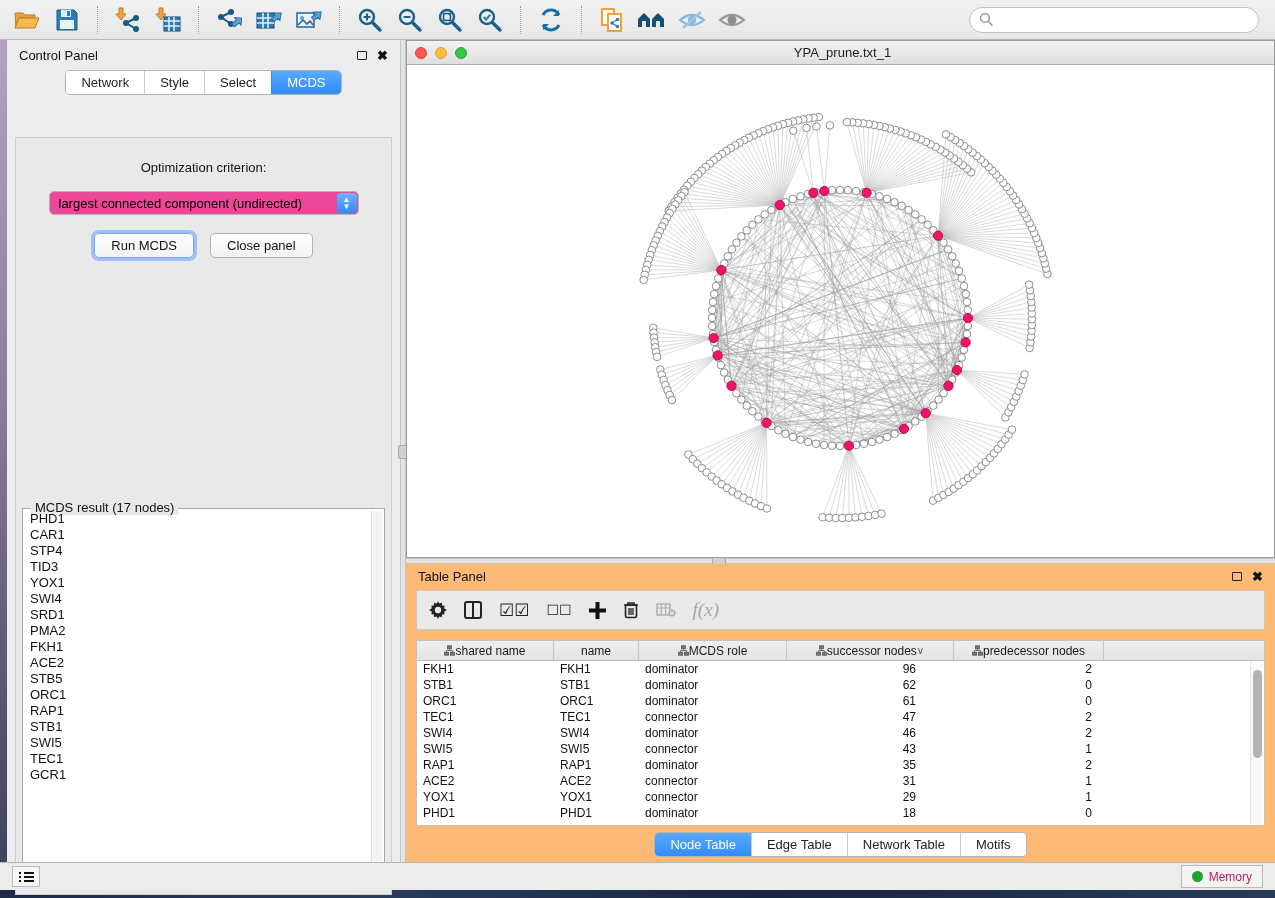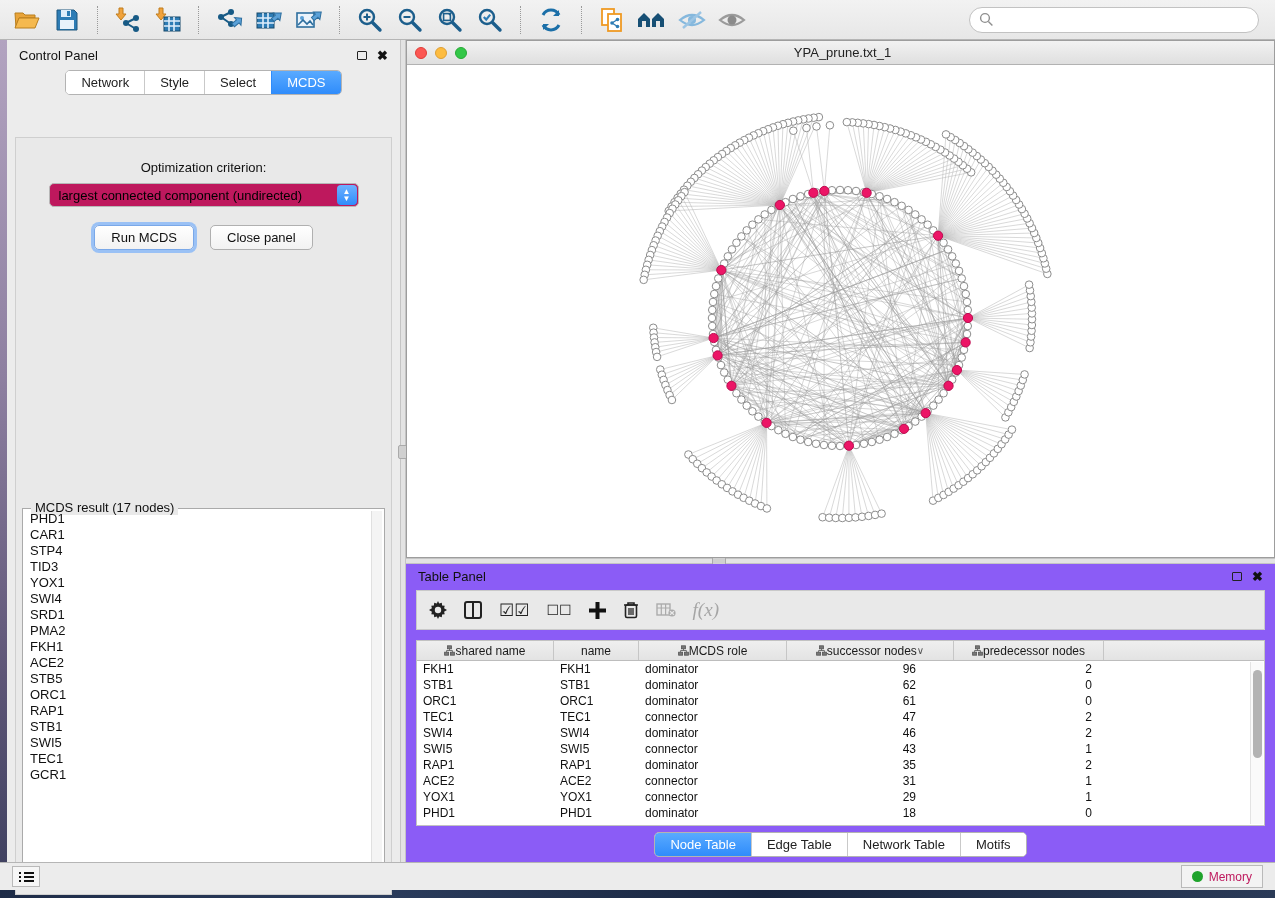--- a/index.html
+++ b/index.html
@@ -29,21 +29,21 @@
   .float-box { width:10px; height:9px; border:1.5px solid #222; border-radius:1px; }
   .close-x { font-size:13px; font-weight:bold; color:#111; line-height:1; }
   .seg-bar { display:flex; justify-content:center; }
   .seg { display:inline-flex; background:#fff; border:1px solid #b3b3b3; border-radius:5px; overflow:hidden; }
   .seg-item { padding:4px 15px; font-size:13px; color:#222; background:#fff; border-left:1px solid #c9c9c9; cursor:default; white-space:nowrap; }
   .seg-item:first-child { border-left:none; }
   .seg-item.active { background:linear-gradient(#59aaff,#2f8cfb); color:#fff; border-left-color:#2f8cfb; }
   #cp-content { position:absolute; left:8px; top:97px; width:377px; height:758px;
     background:#e9e9e9; border:1px solid #cfcfcf; }
   #opt-label { text-align:center; font-size:13px; color:#111; margin-top:22px; }
-  #criterion { margin:8px auto 0; width:310px; height:24px; background:#be185d; border:1px solid #b7b7b7;
+  #criterion { margin:16px auto 0; width:310px; height:24px; background:#ec4899; border:1px solid #b7b7b7;
     border-radius:5px; display:flex; align-items:center; font-size:13px; padding-left:9px; position:relative; }
   #criterion .stepper { position:absolute; right:1px; top:1px; bottom:1px; width:20px; border-radius:4px;
     background:linear-gradient(#6db1ff,#2f8cfb); color:#fff; display:flex; flex-direction:column;
     align-items:center; justify-content:center; font-size:8px; line-height:7px; }
   #btn-row { display:flex; justify-content:center; gap:16px; margin-top:18px; }
   .mac-btn { background:linear-gradient(#ffffff,#f2f2f2); border:1px solid #b0b0b0; border-radius:5px;
     font-size:13px; padding:4px 16px; color:#111; }
   .focus-ring { box-shadow:0 0 0 3px rgba(90,160,255,.55); border-color:#7aa8e8; }
   #result-box { position:absolute; left:6px; top:370px; width:363px; height:368px;
     border:1px solid #aaa; background:#fff; }
@@ -60,21 +60,21 @@
 
   
   #net-window { position:absolute; left:406px; top:40px; width:869px; height:518px; background:#fff; border:1px solid #9d9d9d; }
   #net-titlebar { height:24px; background:linear-gradient(#f2f2f2,#dfdfdf); border-bottom:1px solid #b2b2b2;
     display:flex; align-items:center; padding:0 8px; position:relative; }
   .tlight { width:12px; height:12px; border-radius:50%; margin-right:8px; }
   #net-title { position:absolute; left:4px; right:0; text-align:center; font-size:13px; color:#222; }
   #net-canvas { position:absolute; left:0; top:25px; width:867px; height:491px; background:#fff; }
 
   
-  #table-panel { position:absolute; left:406px; top:564px; width:869px; height:298px; background:#8b5cf6; }
+  #table-panel { position:absolute; left:406px; top:564px; width:869px; height:298px; background:#fdba74; }
   #tp-toolbar { margin:2px 10px 0 10px; height:40px; background:#e9e9e9; border:1px solid #c9c9c9;
     display:flex; align-items:center; gap:17px; padding:0 12px; }
   .tp-icon { display:flex; align-items:center; justify-content:center; height:24px; color:#222; font-size:17px; }
   .tp-icon.disabled { color:#ababab; }
   #fx-icon { font-family:"Liberation Serif",serif; font-style:italic; font-size:19px; color:#a5a5a5; }
   #tp-tablewrap { position:absolute; left:10px; top:76px; width:849px; height:186px; background:#fff; border:1px solid #c2c2c2; overflow:hidden; }
   #tp-header { display:flex; height:20px; background:linear-gradient(#efefef,#e3e3e3); border-bottom:1px solid #bdbdbd; font-size:12px; color:#1a1a1a; }
   .th { display:flex; align-items:center; justify-content:center; border-right:1px solid #c6c6c6; height:100%; }
   .tr { display:flex; height:16px; font-size:12px; color:#111; align-items:center; }
   .td { padding:0 6px; white-space:nowrap; overflow:hidden; }

